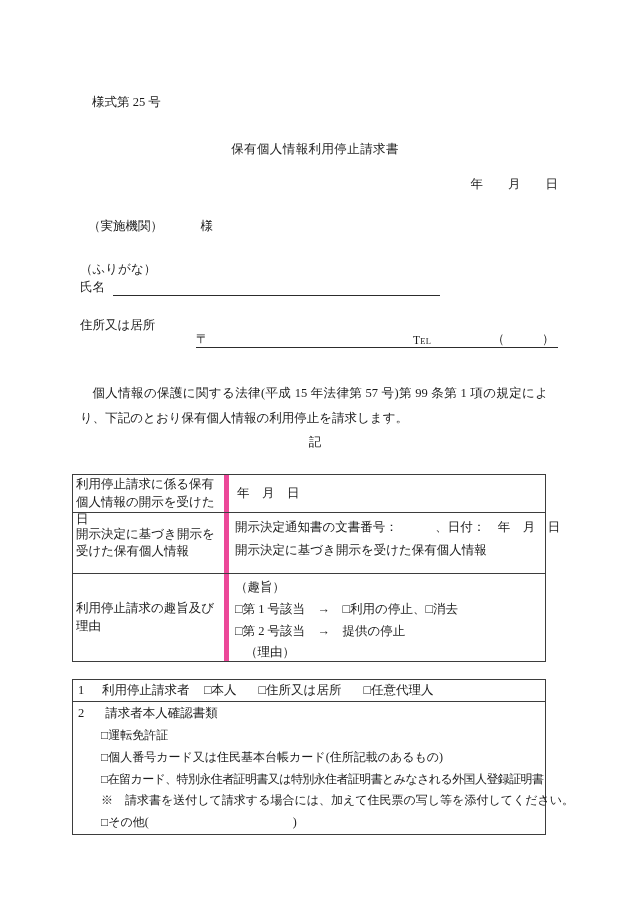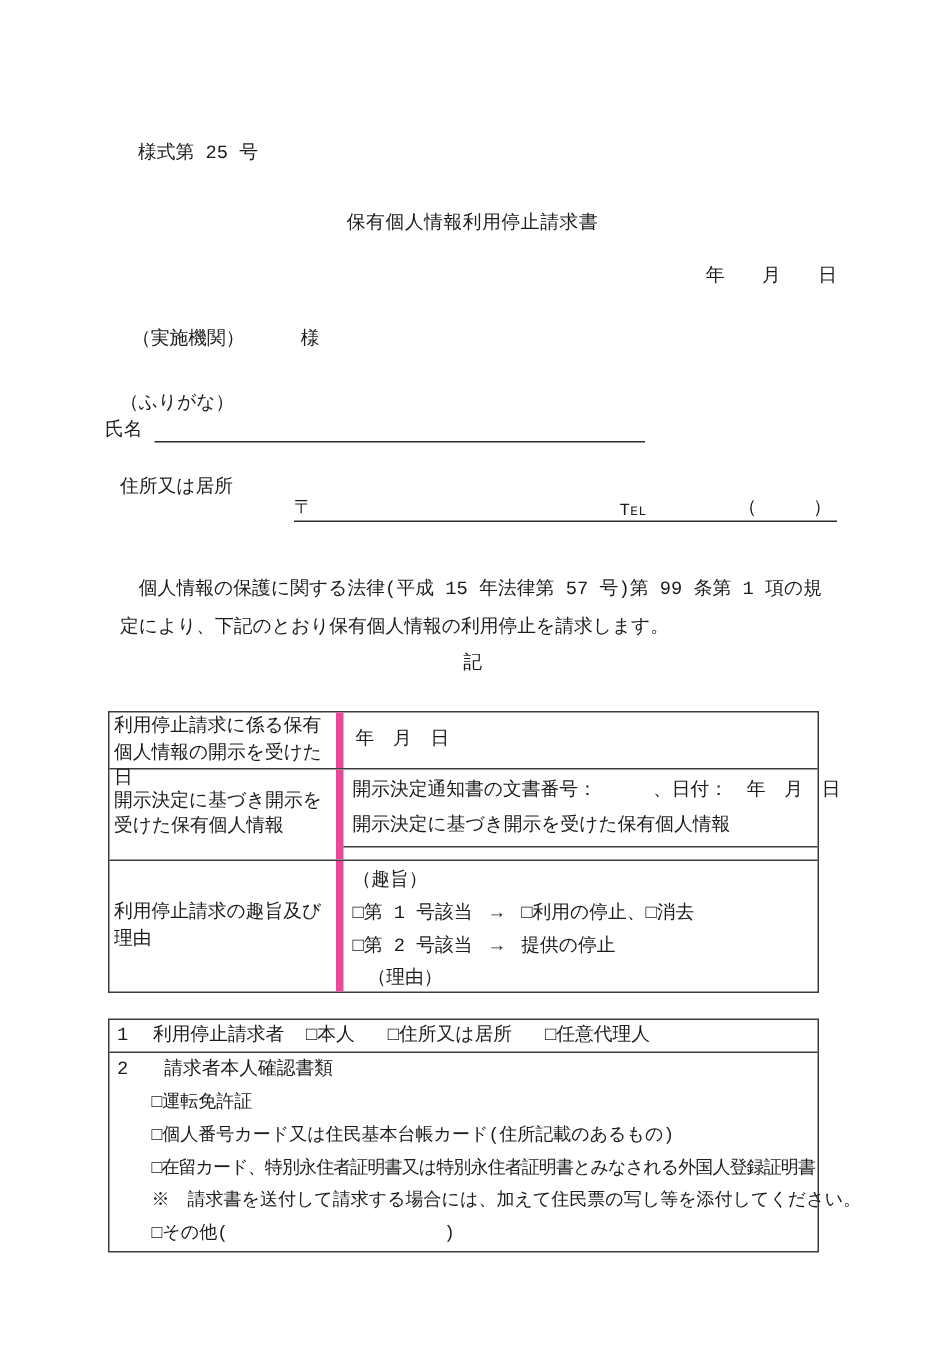--- a/index.html
+++ b/index.html
@@ -1,48 +1,48 @@
 <!DOCTYPE html>
 <html><head>
 <meta charset="utf-8">
 <style>
   *{box-sizing:border-box;margin:0;padding:0}
   html,body{margin:0;background:#ffffff}
   .page{
     position:relative;width:630px;height:903px;background:#ffffff;
-    color:#1b1b1b;font-family:Liberation Mono, monospace;
+    color:#1b1b1b;font-family:Liberation Serif, serif;
     font-size:12.5px;line-height:1.35;overflow:hidden;
   }
   .abs{position:absolute}
   .form-number{left:92px;top:94px}
   .doc-title{left:0;width:100%;top:141px;text-align:center;letter-spacing:.4px}
   .date-line{right:72px;top:176px}
   .recipient{left:88px;top:218px}
   .furigana{left:80px;top:261px}
-  .name-row{left:70px;top:279px;display:flex;align-items:center}
+  .name-row{left:80px;top:279px;display:flex;align-items:flex-end}
   .name-line{display:inline-block;width:327px;margin-left:8px;height:15px;border-bottom:1px solid #2c2c2c}
   .address-label{left:80px;top:317px}
   .postal-row{left:196px;top:330px;width:362px;height:18px;border-bottom:1px solid #2c2c2c}
   .postal-mark{position:absolute;left:0;top:1px}
   .tel{position:absolute;left:217px;top:3px;font-size:8.5px;display:inline-block;letter-spacing:.3px}
   .tel::first-letter{font-size:11.5px}
   .tel-parens{position:absolute;left:296px;top:1px}
   .paragraph{left:80px;top:381px;width:468px;line-height:24.5px;text-indent:1em;text-align:justify}
   .ki{left:0;width:100%;top:434px;text-align:center}
 
   .table1{left:72px;top:474px;width:474px;border:1px solid #3d3d3d}
   .t-row{display:flex}
   .t-row + .t-row{border-top:1px solid #3d3d3d}
   .t-left{width:156px;border-right:5px solid #ec4899;padding:1px 3px;line-height:17.5px}
   .t-right{flex:1;min-width:0}
   .vcenter{display:flex;align-items:center}
   .r1{height:37px}
   .r1 .t-right{padding-left:8px}
   .r2{height:61px}
-  .r2 .t-right{display:flex;flex-direction:column}
+  .r2 .t-right{display:flex;flex-direction:row}
   .r2-text{flex:1;padding:3px 4px 0 6px;line-height:23px;white-space:nowrap}
   .r2-strip{height:9px;border-top:1px solid #3d3d3d}
   .r3{height:88px}
   .r3-content{padding:3px 0 0 6px;line-height:21.8px;white-space:nowrap}
   .reason{padding-left:10px}
 
   .table2{left:72px;top:679px;width:474px;border:1px solid #3d3d3d}
   .t2-row1{height:22px;border-bottom:1px solid #3d3d3d;display:flex;align-items:center;padding-left:5px;white-space:nowrap}
   .t2-num{display:inline-block;width:24px}
   .t2-row1 .t2-label{display:inline-block;width:102px}

